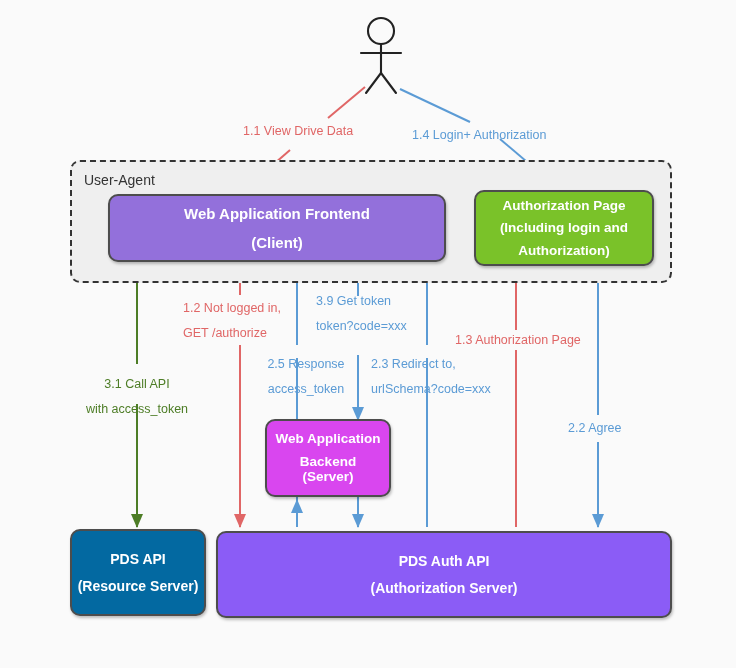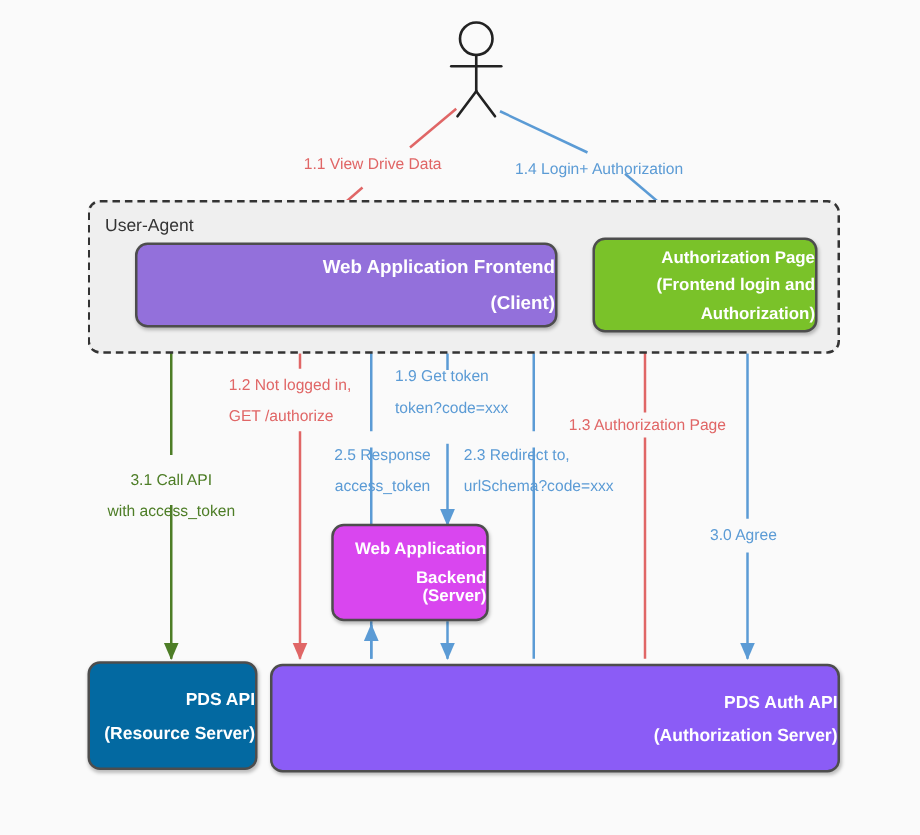--- a/index.html
+++ b/index.html
@@ -12,21 +12,21 @@
   }
   #diagram{position:absolute;left:0;top:0;width:736px;height:668px;}
   .svg-layer{position:absolute;left:0;top:0;width:736px;height:668px;}
   .box{
     position:absolute;
     border:2px solid #4d4d4d;
     border-radius:10px;
     box-sizing:border-box;
     display:flex;
     flex-direction:column;
-    align-items:flex-end;
+    align-items:center;
     justify-content:center;
     color:#ffffff;
     font-weight:bold;
     text-align:center;
     box-shadow:1px 2px 3px rgba(0,0,0,0.25);
     z-index:5;
   }
   .box .line{display:block;line-height:1.0;}
   .container-box{
     position:absolute;
@@ -141,21 +141,21 @@
     </g>
   </svg>
 
   <div class="box" style="left:108px;top:194px;width:338px;height:68px;background:#9370db;font-size:15px;">
     <span class="line" style="margin-bottom:14px;">Web Application Frontend</span>
     <span class="line">(Client)</span>
   </div>
 
   <div class="box" style="left:474px;top:190px;width:180px;height:76px;background:#7ac229;font-size:13.5px;">
     <span class="line" style="margin-bottom:9px;">Authorization Page</span>
-    <span class="line" style="margin-bottom:9px;">(Frontend login and</span>
+    <span class="line" style="margin-bottom:9px;">(Including login and</span>
     <span class="line">Authorization)</span>
   </div>
 
   <div class="box" style="left:265px;top:419px;width:126px;height:78px;background:#d946ef;font-size:13.5px;">
     <span class="line" style="margin-bottom:9px;">Web Application</span>
     <span class="line" style="margin-bottom:2px;">Backend</span>
     <span class="line">(Server)</span>
   </div>
 
   <div class="box" style="left:70px;top:529px;width:136px;height:87px;background:#0369a1;font-size:14px;">
@@ -175,40 +175,40 @@
   <div class="edge-label lbl-blue" style="left:412px;top:129px;">
     <div>1.4 Login+ Authorization</div>
   </div>
 
   <div class="edge-label lbl-red" style="left:183px;top:302px;text-align:left;width:102px;">
     <div style="margin-bottom:12px;">1.2 Not logged in,</div>
     <div>GET /authorize</div>
   </div>
 
   <div class="edge-label lbl-blue" style="left:316px;top:295px;text-align:left;">
-    <div style="margin-bottom:12px;">1.9 Get token</div>
+    <div style="margin-bottom:12px;">3.9 Get token</div>
     <div>token?code=xxx</div>
   </div>
 
   <div class="edge-label lbl-blue" style="left:261px;top:358px;text-align:center;width:90px;">
     <div style="margin-bottom:12px;">2.5 Response</div>
     <div>access_token</div>
   </div>
 
   <div class="edge-label lbl-blue" style="left:371px;top:358px;text-align:left;">
     <div style="margin-bottom:12px;">2.3 Redirect to,</div>
     <div>urlSchema?code=xxx</div>
   </div>
 
   <div class="edge-label lbl-red" style="left:455px;top:334px;">
     <div>1.3 Authorization Page</div>
   </div>
 
   <div class="edge-label lbl-blue" style="left:568px;top:422px;">
-    <div>3.0 Agree</div>
+    <div>2.2 Agree</div>
   </div>
 
   <div class="edge-label lbl-green" style="left:85px;top:378px;text-align:center;width:104px;">
     <div style="margin-bottom:12px;">3.1 Call API</div>
     <div>with access_token</div>
   </div>
 
 </div>
 
 </body></html>

